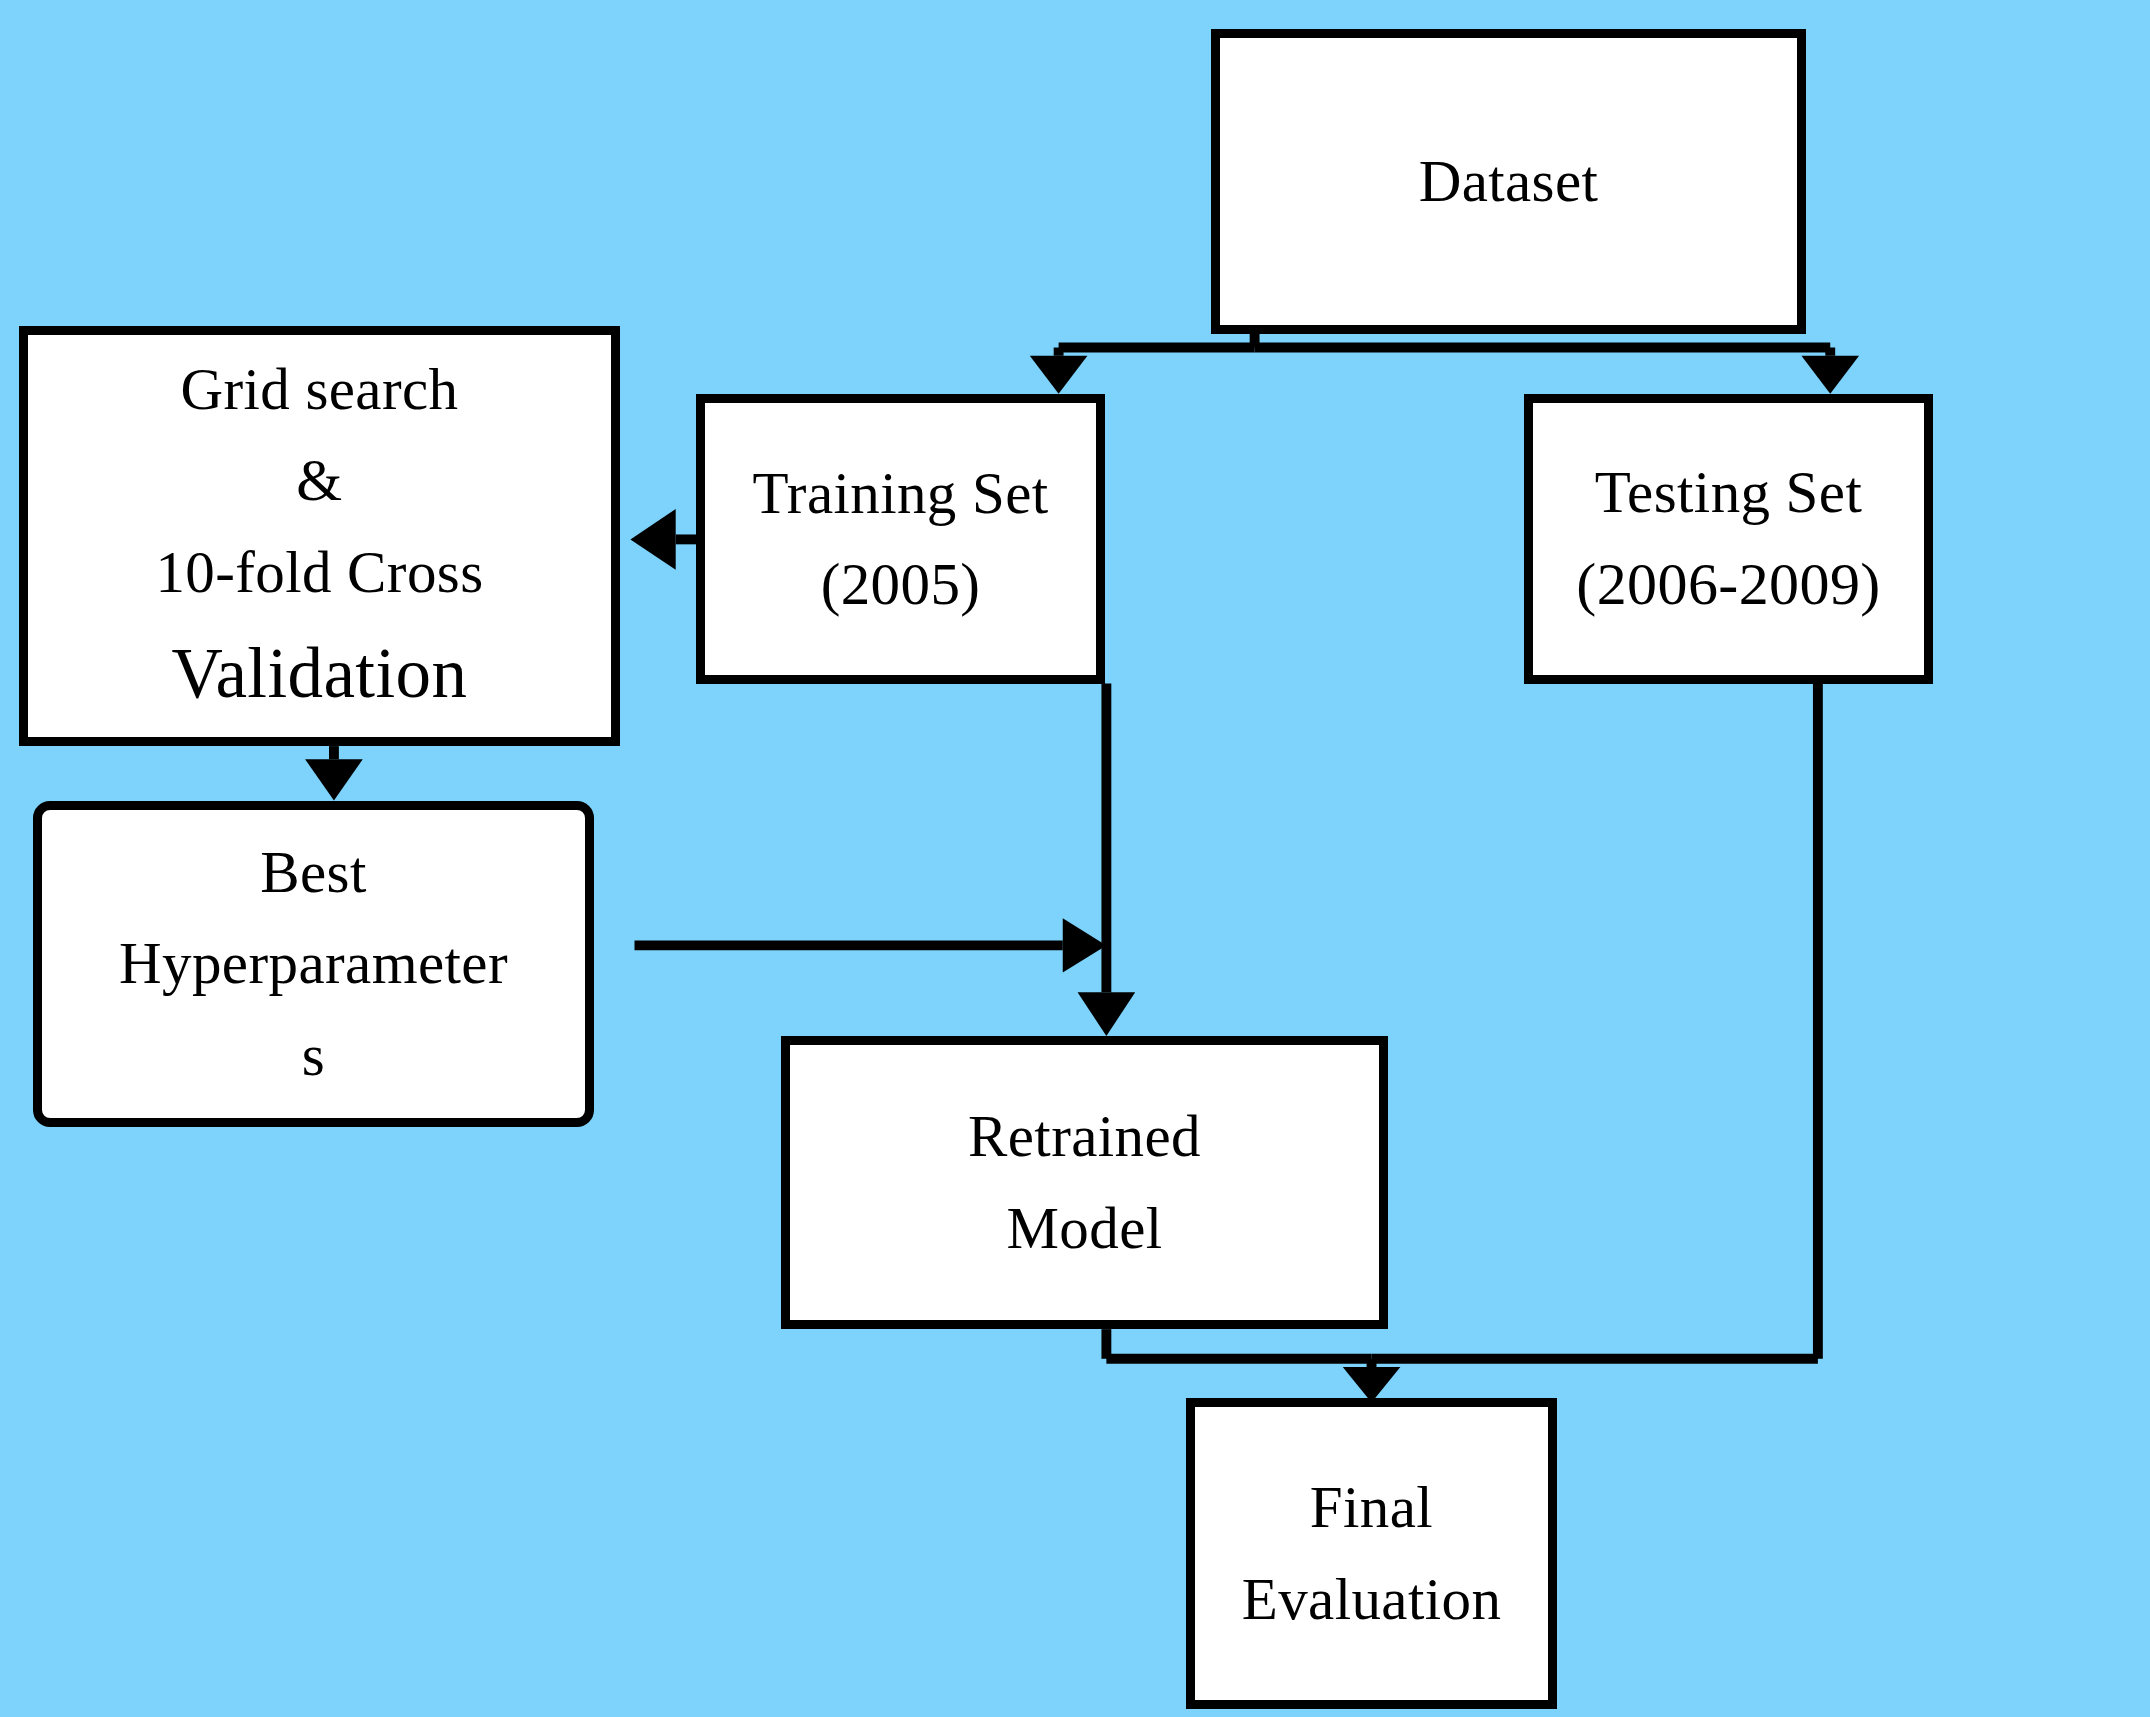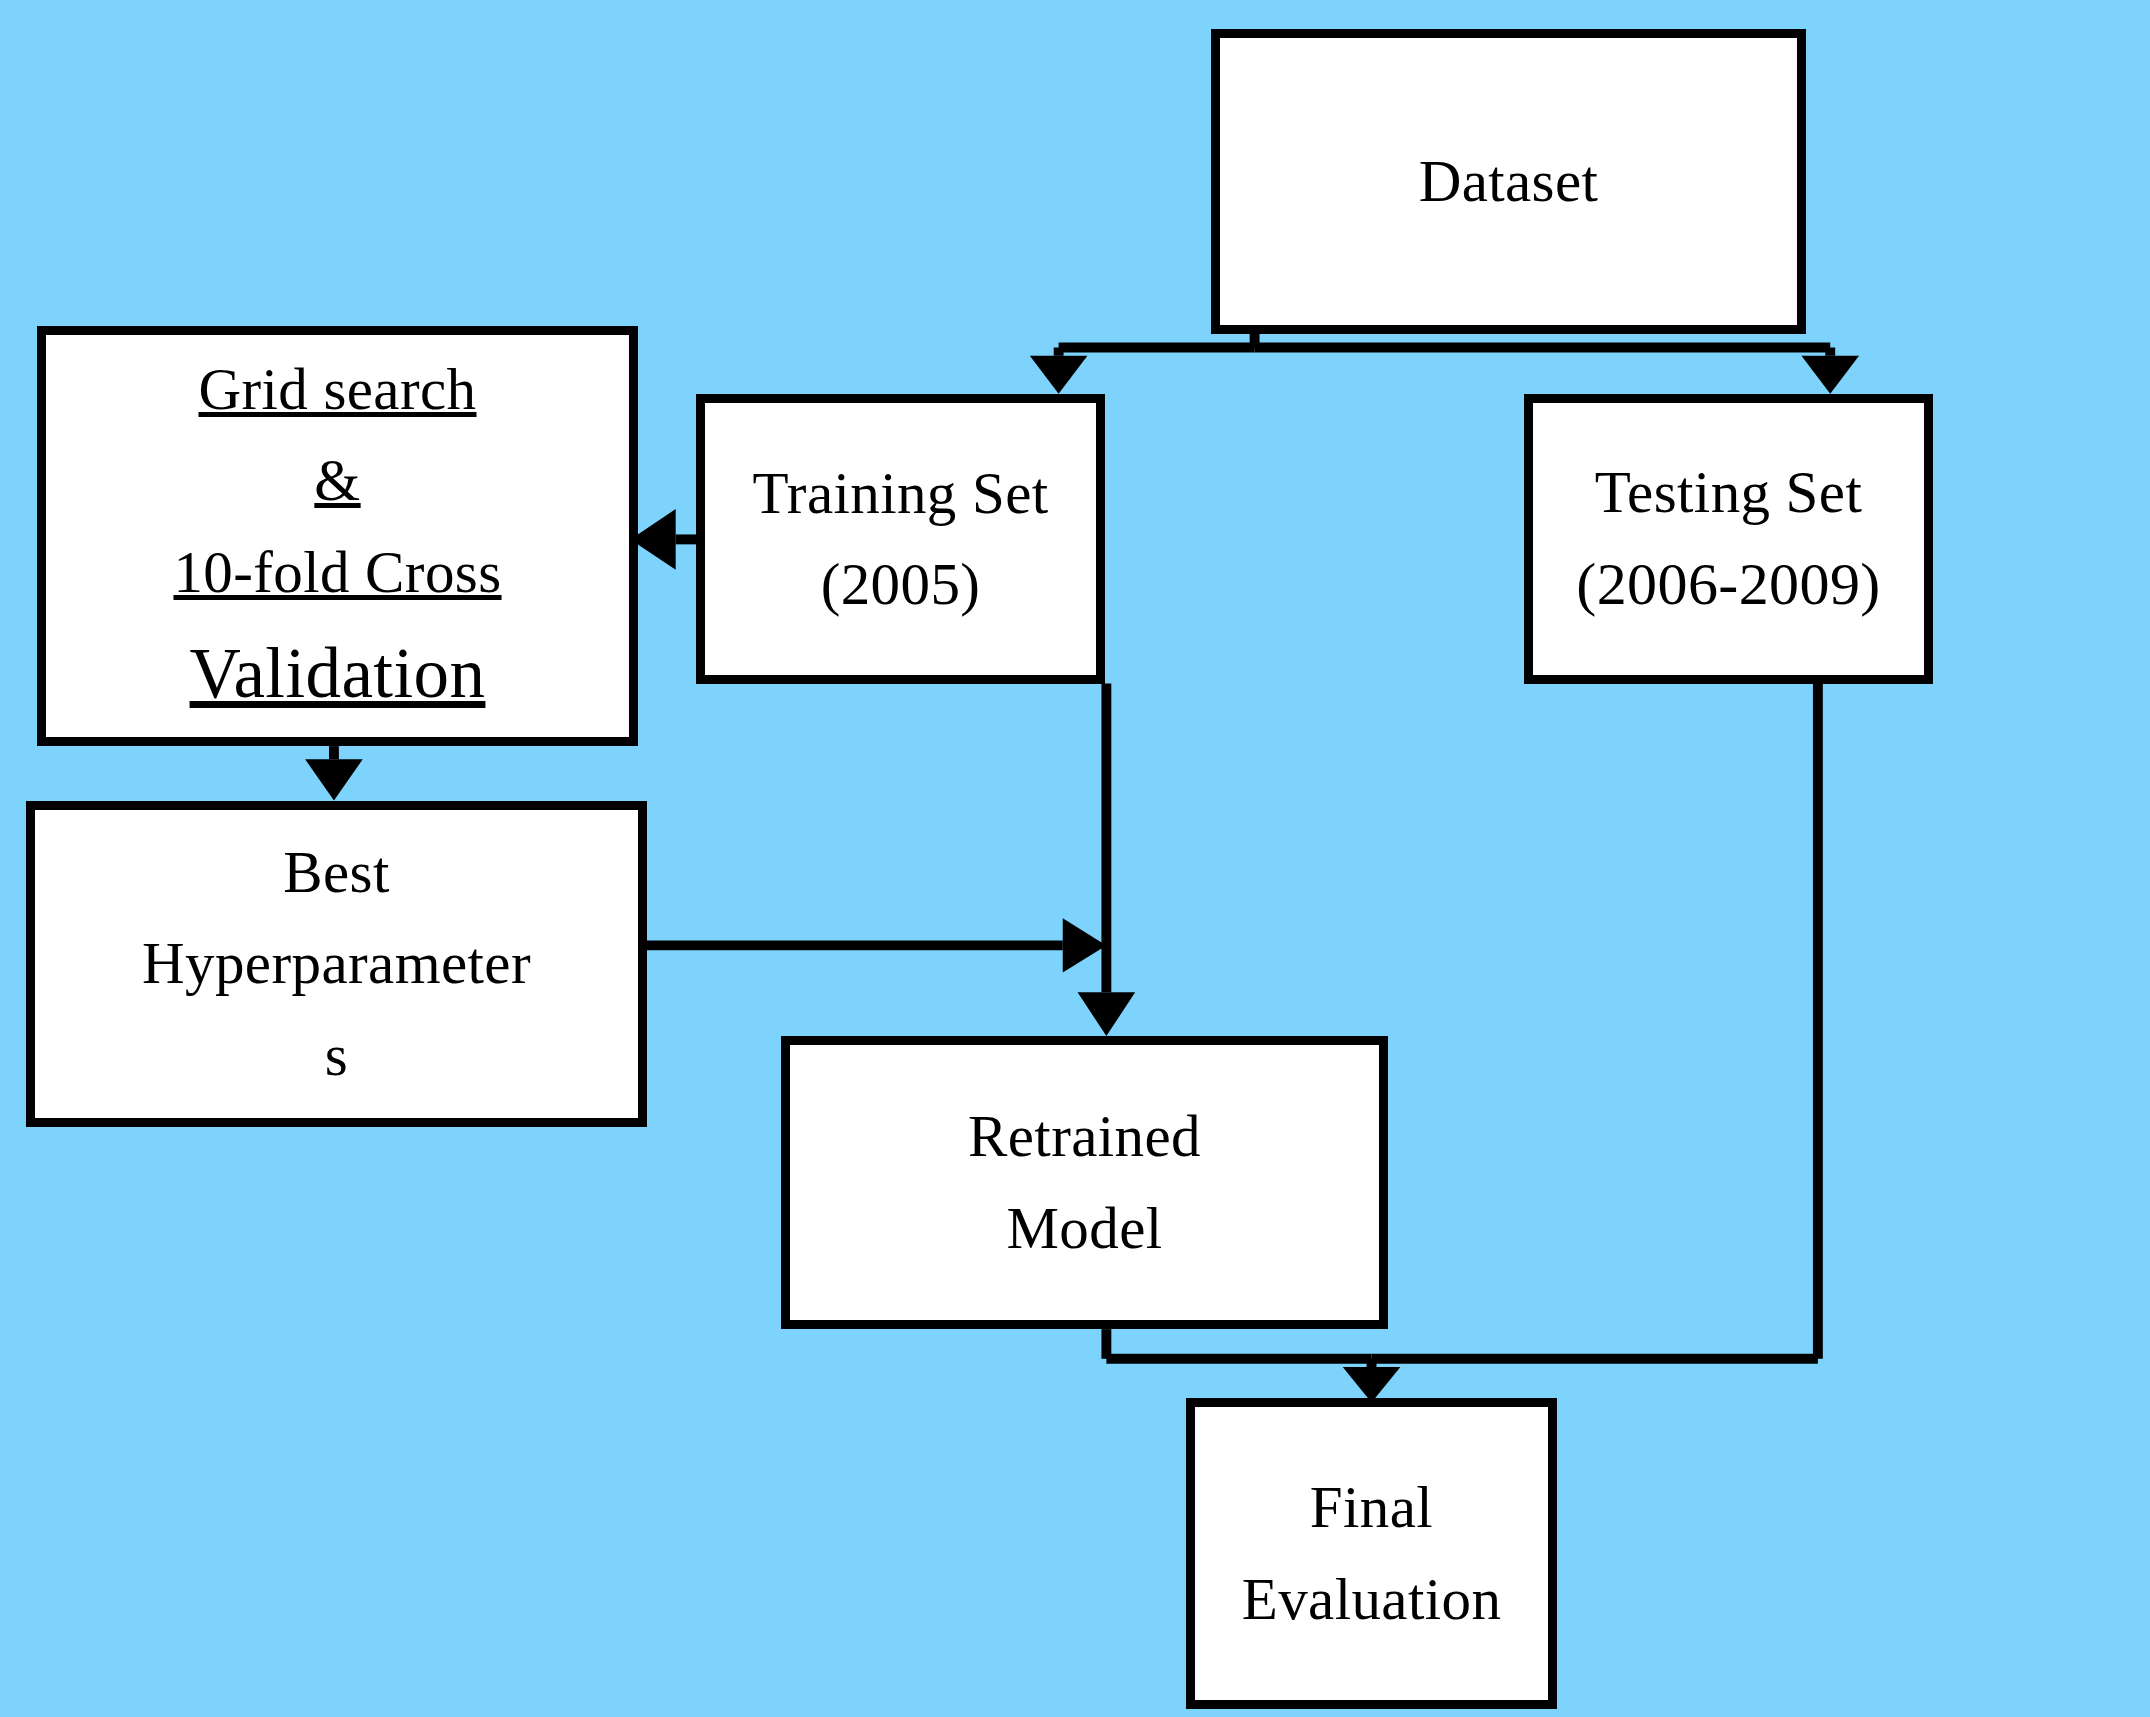--- a/index.html
+++ b/index.html
@@ -106,28 +106,28 @@
   <div class="node" id="node-training-set" style="left: 696px; top: 394px; width: 409px; height: 290px;">
     <span class="line" style="font-size: 59px;">Training Set</span>
     <span class="line" style="font-size: 59px;">(2005)</span>
   </div>
 
   <div class="node" id="node-testing-set" style="left: 1524px; top: 394px; width: 409px; height: 290px;">
     <span class="line" style="font-size: 59px;">Testing Set</span>
     <span class="line" style="font-size: 60px;">(2006-2009)</span>
   </div>
 
-  <div class="node" id="node-grid-search" style="left: 37px; top: 326px; width: 601px; height: 420px; text-decoration: underline;">
+  <div class="node" id="node-grid-search" style="left: 19px; top: 326px; width: 601px; height: 420px;">
     <span class="line" style="font-size: 59px;">Grid search</span>
     <span class="line" style="font-size: 59px;">&amp;</span>
     <span class="line" style="font-size: 59px;">10-fold Cross</span>
     <span class="line" style="font-size: 71px;">Validation</span>
   </div>
 
-  <div class="node" id="node-best-hyperparameters" style="left: 26px; top: 801px; width: 621px; height: 326px;">
+  <div class="node" id="node-best-hyperparameters" style="left: 33px; top: 801px; width: 561px; height: 326px; border-radius: 17px;">
     <span class="line" style="font-size: 59px;">Best</span>
     <span class="line" style="font-size: 59px;">Hyperparameter</span>
     <span class="line" style="font-size: 59px;">s</span>
   </div>
 
   <div class="node" id="node-retrained-model" style="left: 781px; top: 1036px; width: 607px; height: 293px;">
     <span class="line" style="font-size: 59px;">Retrained</span>
     <span class="line" style="font-size: 59px;">Model</span>
   </div>
 

